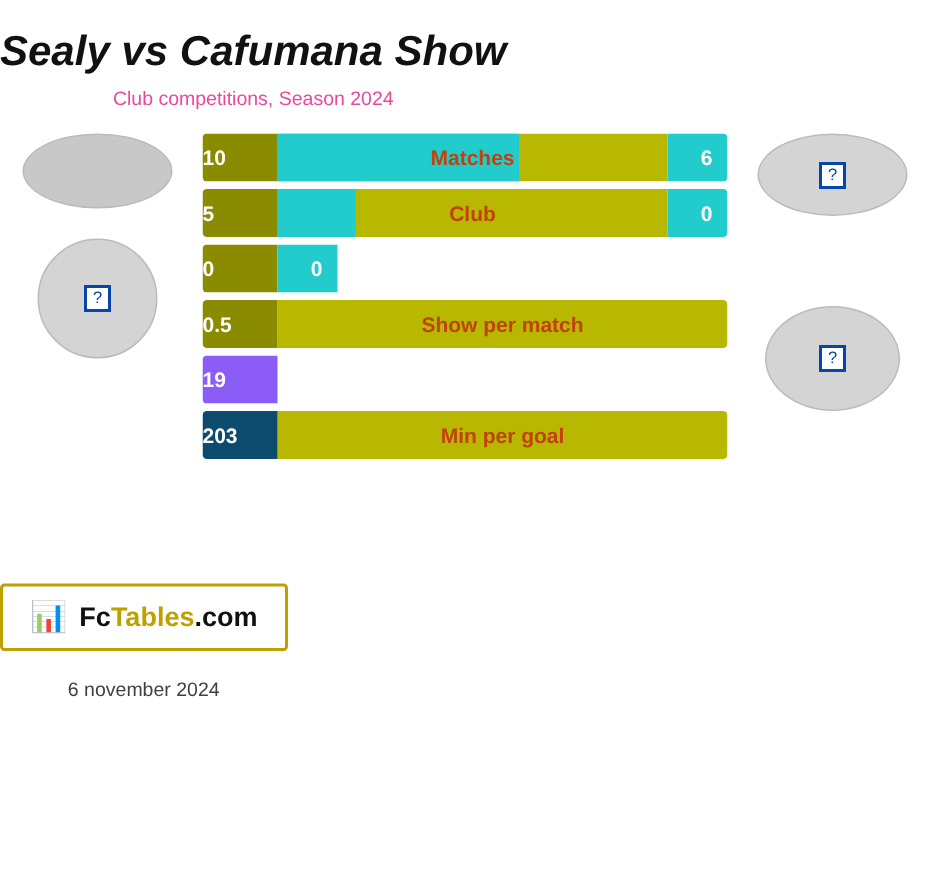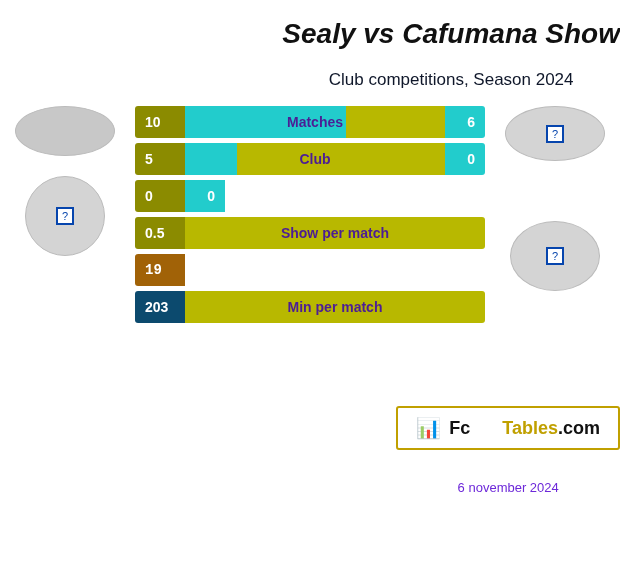--- a/index.html
+++ b/index.html
@@ -11,40 +11,40 @@
       overflow: hidden;
       position: relative;
     }
 
     .page-wrapper {
       width: 620px;
       height: 580px;
       background: #fff;
       display: flex;
       flex-direction: column;
-      align-items: flex-end;
+      align-items: flex-start;
     }
 
     .title-section {
       text-align: center;
       padding-top: 18px;
       padding-bottom: 6px;
     }
 
     .main-title {
       font-size: 28px;
       font-weight: 900;
       color: #111;
       font-style: italic;
     }
 
     .subtitle {
-      font-size: 17px;
-      color: #0f172a;
-      margin-top: 20px;
+      font-size: 13px;
+      color: #ec4899;
+      margin-top: 8px;
     }
 
     .content-area {
       width: 100%;
       position: relative;
       display: flex;
       align-items: flex-start;
       justify-content: center;
       margin-top: 10px;
     }
@@ -139,21 +139,21 @@
       border-radius: 3px;
       overflow: hidden;
       position: relative;
     }
 
     .stat-left-val {
       background: #8b8b00;
       color: #fff;
       font-size: 14px;
       font-weight: bold;
-      padding: 0 10px;
+      padding: 0 0;
       height: 100%;
       display: flex;
       align-items: center;
       min-width: 50px;
       z-index: 2;
     }
 
     .stat-right-val {
       color: #fff;
       font-size: 14px;
@@ -185,21 +185,21 @@
 
     .stat-bar-fill {
       position: absolute;
       left: 0; top: 0; bottom: 0;
       background: #22cccc;
     }
 
     .stat-bar-label {
       position: relative;
       z-index: 2;
-      color: #4c1d95;
+      color: #c2410c;
       font-weight: bold;
       font-size: 14px;
     }
 
     .logo-section {
       margin-top: 20px;
       display: flex;
       flex-direction: column;
       align-items: center;
       gap: 10px;
@@ -215,31 +215,30 @@
     }
 
     .logo-text {
       font-size: 18px;
       font-weight: bold;
       color: #111;
     }
 
     .logo-text span {
       color: #c0a000;
-      margin-left: 32px;
     }
 
     .chart-icon {
       font-size: 20px;
     }
 
     .date-text {
       font-size: 13px;
-      color: #6d28d9;
-      margin-top: 20px;
+      color: #404040;
+      margin-top: 8px;
     }
   </style>
 </head>
 <body>
 
 <div class="page-wrapper">
 
   <div class="title-section">
     <div class="main-title">Sealy vs Cafumana Show</div>
     <div class="subtitle">Club competitions, Season 2024</div>
@@ -283,28 +282,28 @@
 
       <div class="stat-row">
         <div class="stat-left-val" style="background:#8b8b00;">0.5</div>
         <div class="stat-bar-container">
           <div class="stat-bar-bg"></div>
           <div class="stat-bar-label">Show per match</div>
         </div>
       </div>
 
       <div class="stat-row">
-        <div class="stat-left-val" style="background:#a16207;font-family:Liberation Mono, monospace;">19</div>
+        <div class="stat-left-val" style="background:#8b5cf6;">19</div>
       </div>
 
       <div class="stat-row">
         <div class="stat-left-val" style="background:#0c4a6e;">203</div>
         <div class="stat-bar-container">
           <div class="stat-bar-bg"></div>
-          <div class="stat-bar-label">Min per match</div>
+          <div class="stat-bar-label">Min per goal</div>
         </div>
       </div>
 
     </div>
 
     <div class="right-avatars">
       <div class="avatar-right-oval">
         <div class="question-box">?</div>
       </div>
       <div class="avatar-right-round">

